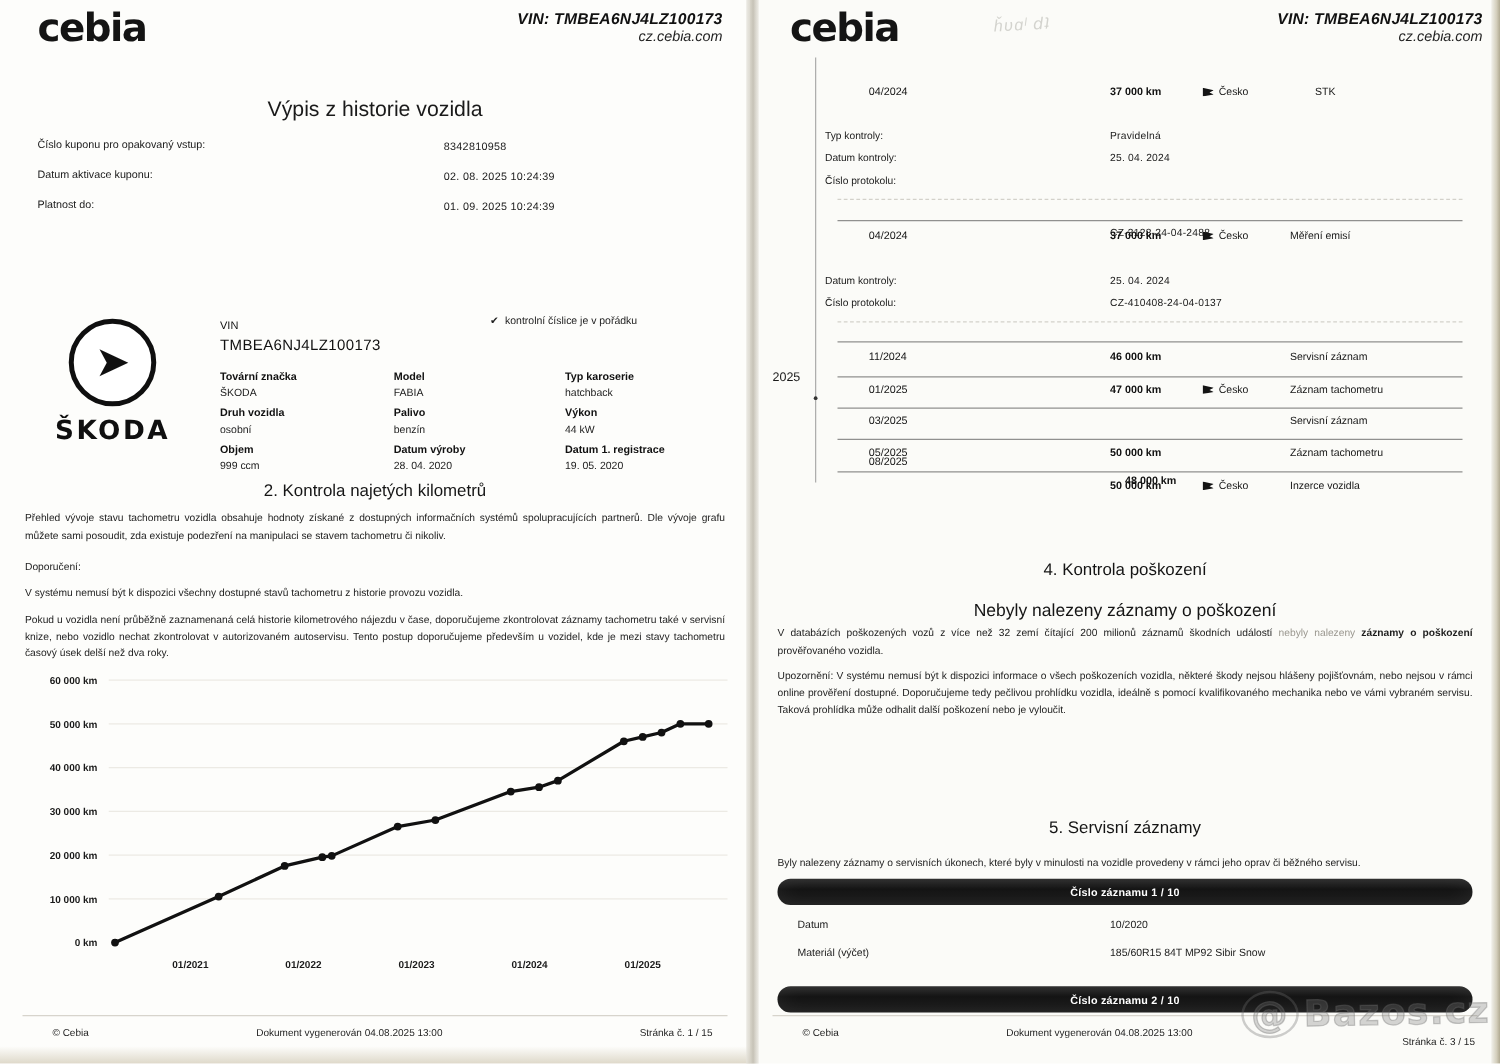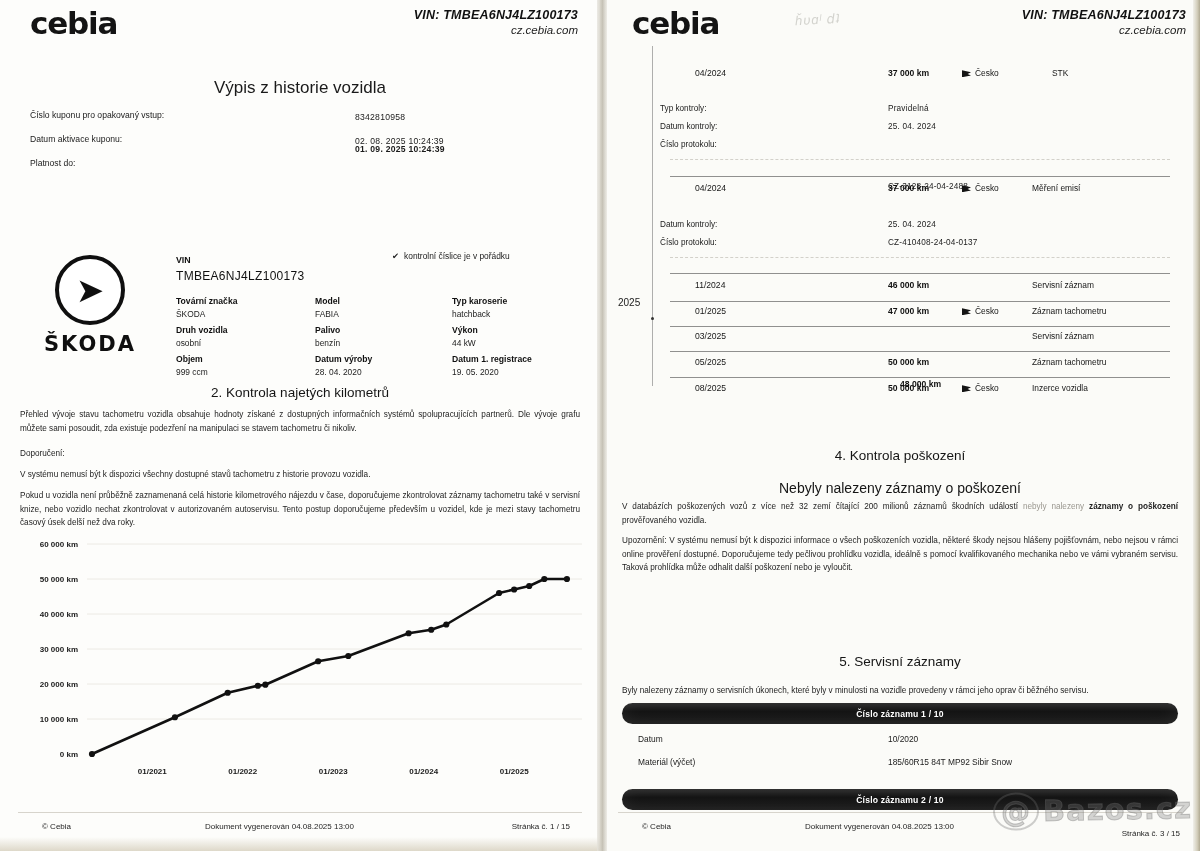--- a/index.html
+++ b/index.html
@@ -71,21 +71,21 @@
   .sec-sub{
     position:absolute;width:100%;text-align:center;
     font-size:14px;color:#151515;
   }
 
   
   .kv{position:absolute;font-size:8.6px;color:#1b1b1b;}
   .kv-val{position:absolute;font-size:8.6px;color:#1b1b1b;letter-spacing:.25px;}
 
   
-  .vin-label{position:absolute;font-size:8.8px;font-weight:700;color:#111;}
+  .vin-label{position:absolute;font-size:8.8px;font-weight:400;color:#111;}
   .vin-value{position:absolute;font-size:12px;color:#111;letter-spacing:.3px;}
   .checkline{position:absolute;font-size:8.4px;color:#222;}
   .checkline .tick{font-weight:700;margin-right:5px;}
   .field{position:absolute;}
   .field .lab{font-size:8.6px;font-weight:700;color:#111;display:block;margin-bottom:3px;}
   .field .val{font-size:8.4px;color:#1c1c1c;display:block;}
 
   
   .skoda-wrap{position:absolute;text-align:center;}
   .skoda-mark{
@@ -182,21 +182,21 @@
     <div class="site">cz.cebia.com</div>
   </div>
 
   <div class="doc-title" style="top:78px;">Výpis z historie vozidla</div>
 
   <div class="kv" style="left:30px;top:110px;">Číslo kuponu pro opakovaný vstup:</div>
   <div class="kv-val" style="left:355px;top:112px;">8342810958</div>
   <div class="kv" style="left:30px;top:134px;">Datum aktivace kuponu:</div>
   <div class="kv-val" style="left:355px;top:136px;">02. 08. 2025 10:24:39</div>
   <div class="kv" style="left:30px;top:158px;">Platnost do:</div>
-  <div class="kv-val" style="left:355px;top:144px;font-weight:bold;">01. 09. 2025 10:24:39</div>
+  <div class="kv-val" style="left:355px;top:160px;">01. 09. 2025 10:24:39</div>
 
 
   <div class="skoda-wrap" style="left:20px;top:255px;width:140px;">
     <div class="skoda-mark">
       <div class="arrow">➤</div>
     </div>
     <div class="skoda-word">ŠKODA</div>
   </div>
 
   <div class="vin-label" style="left:176px;top:255px;">VIN</div>
@@ -357,21 +357,21 @@
   <div class="tl-date" style="left:95px;top:331px;">03/2025</div>
   <div class="tl-km" style="left:300px;top:331px;margin-top:48px;">48 000 km</div>
   <div class="tl-type" style="left:432px;top:331px;">Servisní záznam</div>
   <div class="tl-rule" style="left:70px;top:351px;width:500px;"></div>
 
   <div class="tl-date" style="left:95px;top:357px;">05/2025</div>
   <div class="tl-km" style="left:288px;top:357px;">50 000 km</div>
   <div class="tl-type" style="left:432px;top:357px;">Záznam tachometru</div>
   <div class="tl-rule" style="left:70px;top:377px;width:500px;"></div>
 
-  <div class="tl-date" style="left:95px;top:383px;text-align:right;">08/2025</div>
+  <div class="tl-date" style="left:95px;top:364px;text-align:right;">08/2025</div>
   <div class="tl-km" style="left:288px;top:383px;">50 000 km</div>
   <div class="tl-country" style="left:362px;top:383px;"><span class="flag"></span><span>Česko</span></div>
   <div class="tl-type" style="left:432px;top:383px;">Inzerce vozidla</div>
 
   <div class="sec-title" style="top:448px;font-size:13.5px;">4. Kontrola poškození</div>
   <div class="sec-sub" style="top:480px;">Nebyly nalezeny záznamy o poškození</div>
 
   <div class="para just" style="left:22px;top:500px;width:556px;"><span>V databázích poškozených vozů z více než 32 zemí čítající 200 milionů záznamů škodních událostí</span> <span style="color:#9a978f">nebyly nalezeny</span> <span style="font-weight:700">záznamy o poškození</span> <span>prověřovaného vozidla.</span></div>
 
   <div class="para just" style="left:22px;top:534px;width:556px;">Upozornění: V systému nemusí být k dispozici informace o všech poškozeních vozidla, některé škody nejsou hlášeny pojišťovnám, nebo nejsou v rámci online prověření dostupné. Doporučujeme tedy pečlivou prohlídku vozidla, ideálně s pomocí kvalifikovaného mechanika nebo ve vámi vybraném servisu. Taková prohlídka může odhalit další poškození nebo je vyloučit.</div>

